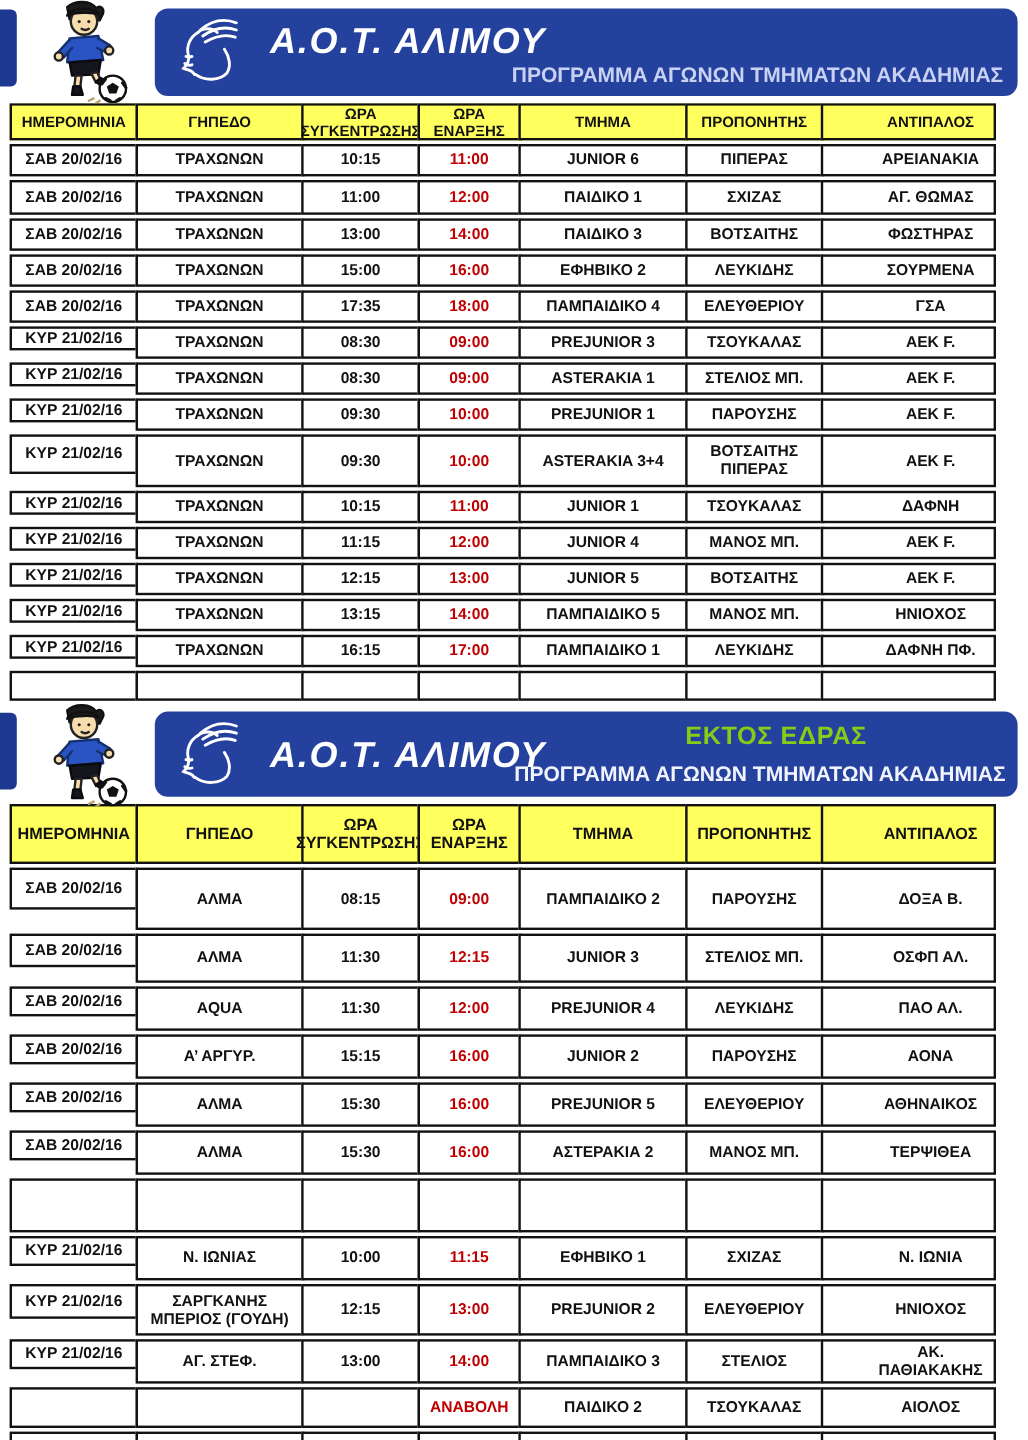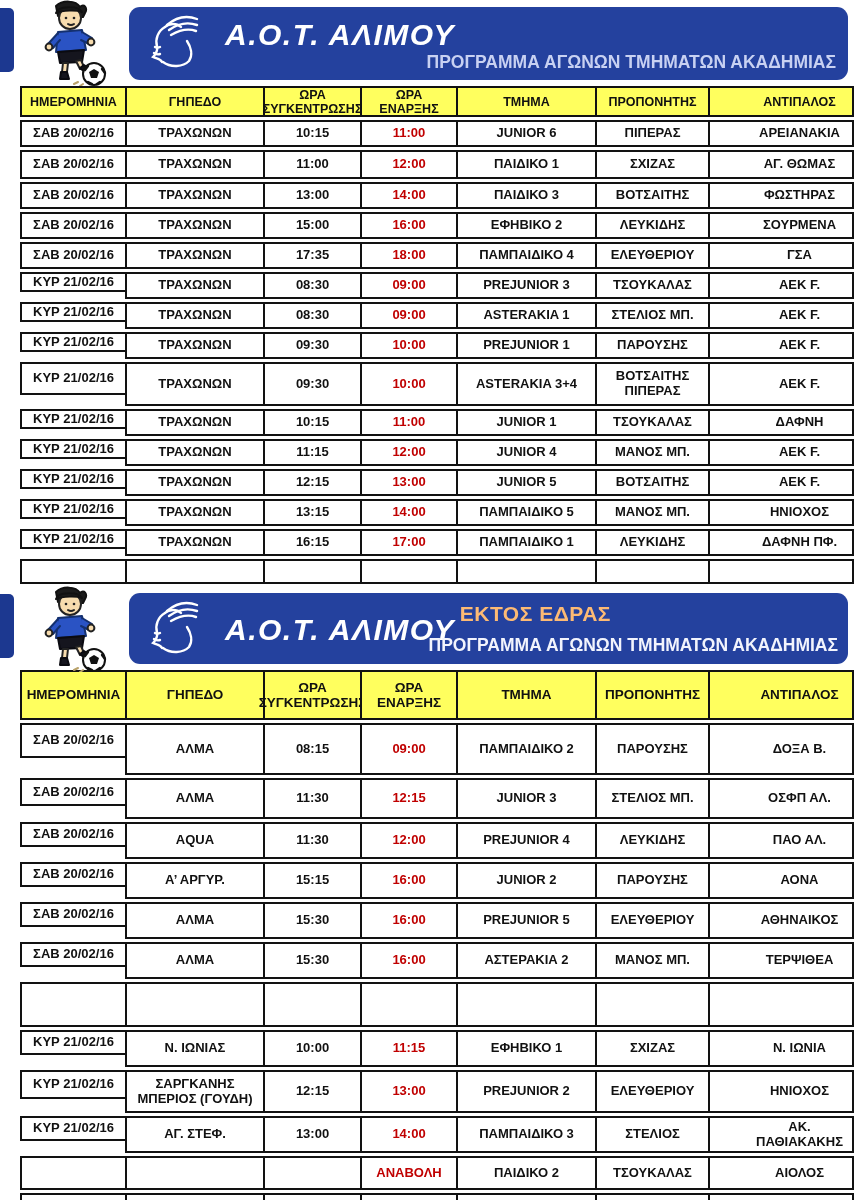--- a/index.html
+++ b/index.html
@@ -8,34 +8,34 @@
 
   
   .banner{position:relative;height:86px;background:#ffffff;}
   .edge-strip{position:absolute;left:0;top:8px;width:14px;height:64px;background:#1c3890;border-radius:0 5px 5px 0;}
   .mascot{position:absolute;left:18px;top:0px;}
   .banner-rect{position:absolute;left:129px;top:7px;right:5px;bottom:6px;background:#24419e;border-radius:11px;}
   .hermes{position:absolute;left:12px;top:4px;}
   .club-title{position:absolute;left:96px;top:11px;color:#ffffff;font-weight:bold;font-style:italic;font-size:30px;letter-spacing:1.5px;white-space:nowrap;}
   .subtitle-1{position:absolute;right:12px;bottom:7px;color:#c8d1f2;font-weight:bold;font-size:17.5px;white-space:nowrap;}
   .away-banner .club-title{top:20px;}
-  .away-label{position:absolute;left:46%;top:9px;width:52%;text-align:left;color:#fdba74;font-weight:bold;font-size:21px;letter-spacing:.5px;}
+  .away-label{position:absolute;left:46%;top:9px;width:52%;text-align:center;color:#84cc16;font-weight:bold;font-size:21px;letter-spacing:.5px;}
   .subtitle-2{position:absolute;right:10px;bottom:8px;color:#f2f4fd;font-weight:bold;font-size:17.5px;white-space:nowrap;}
   .away-board .banner{height:84px;margin-top:2px;}
 
   
-  .grid{margin-left:20px;width:837px;}
+  .grid{margin-left:8px;width:837px;}
   .rowline{display:flex;align-items:stretch;}
   .cell{box-sizing:border-box;border:2.5px solid #121212;margin-left:-2.5px;display:flex;align-items:center;justify-content:center;
         text-align:center;font-weight:bold;font-size:13px;line-height:1.12;color:#111;padding:1px 3px;background:#fff;}
   .cell:first-child{margin-left:0;}
   .c-date{width:107px;flex:none;}
   .c-field{width:141px;flex:none;}
   .c-gather{width:99px;flex:none;}
-  .c-start{width:99px;flex:none;}
+  .c-start{width:87px;flex:none;}
   .c-team{width:141px;flex:none;}
   .c-coach{width:116px;flex:none;}
   .c-opp{width:146px;flex:none;padding-left:40px;}
 
   .thead .cell{background:#ffff5e;font-size:12.5px;}
   .home-board .thead .cell{height:31px;}
   .away-board .thead .cell{height:50px;font-size:13.5px;}
 
   .tbody .rowline{margin-top:3px;}
   .red-time{color:#c00000;}

